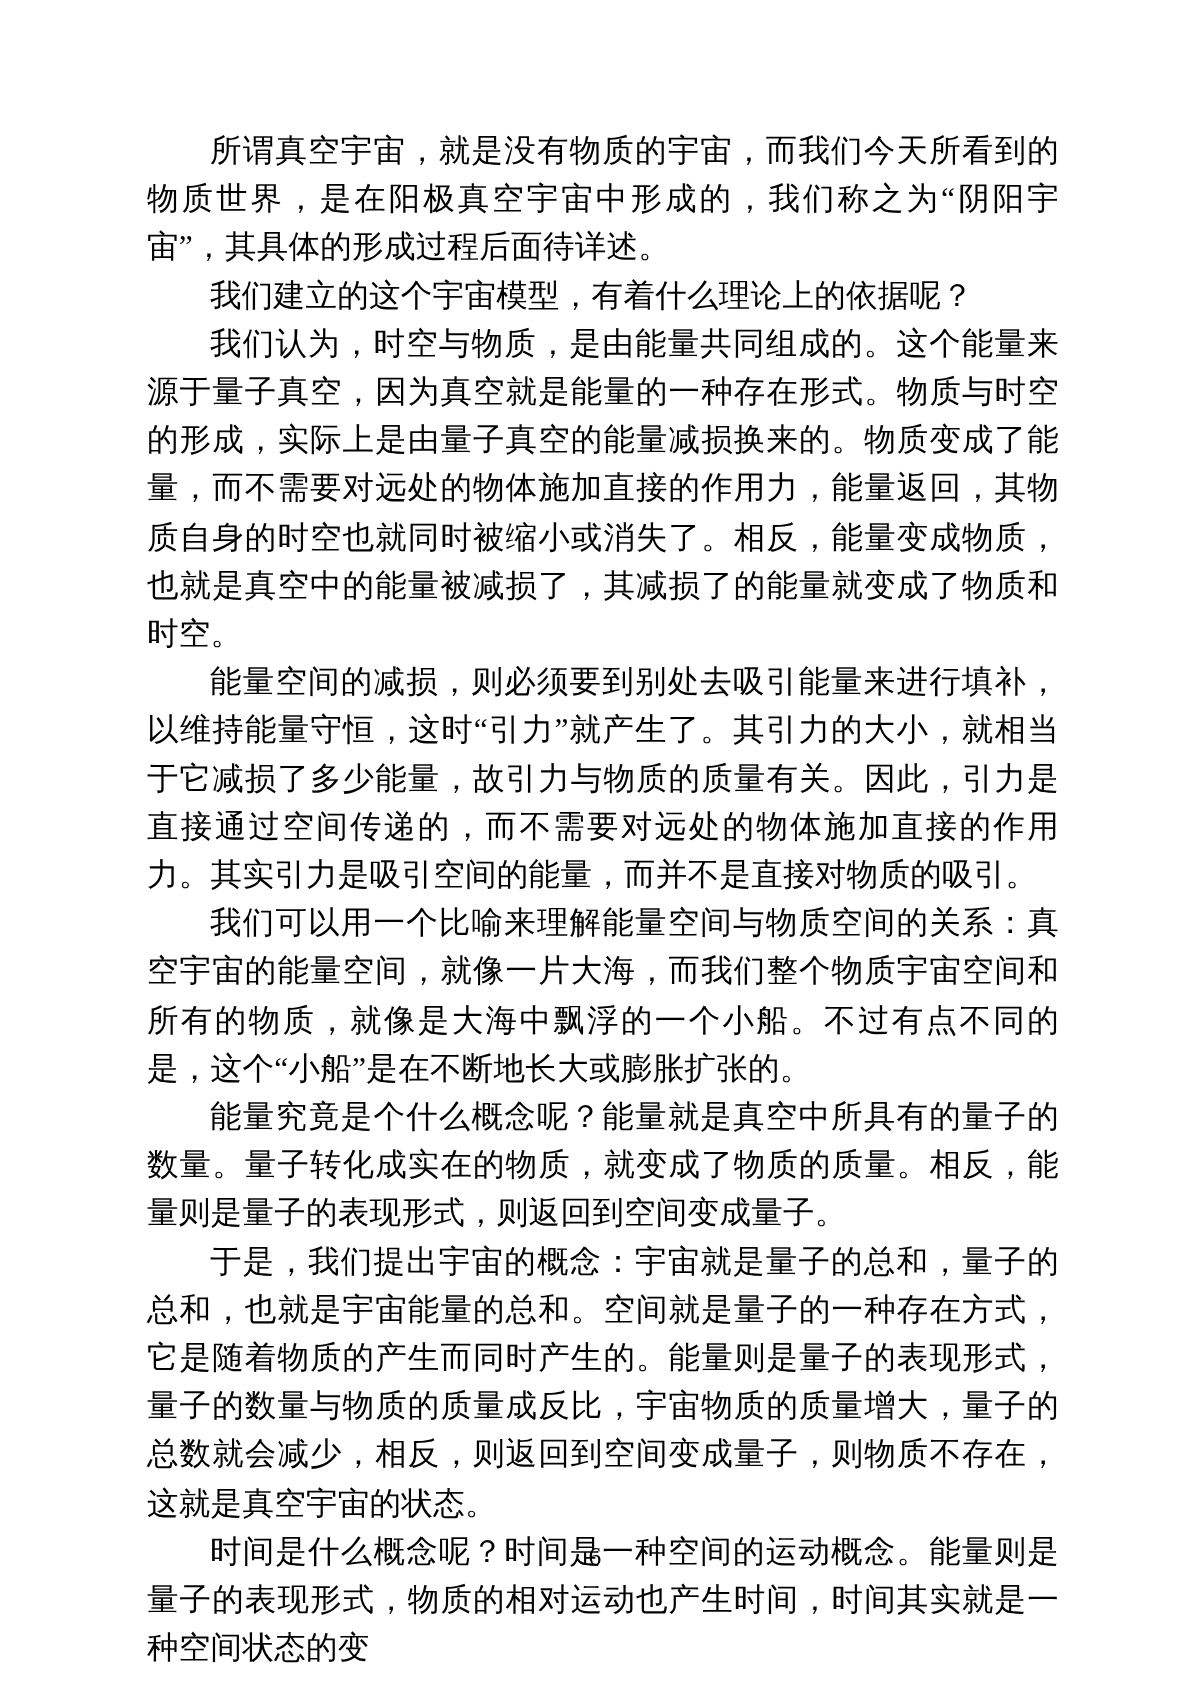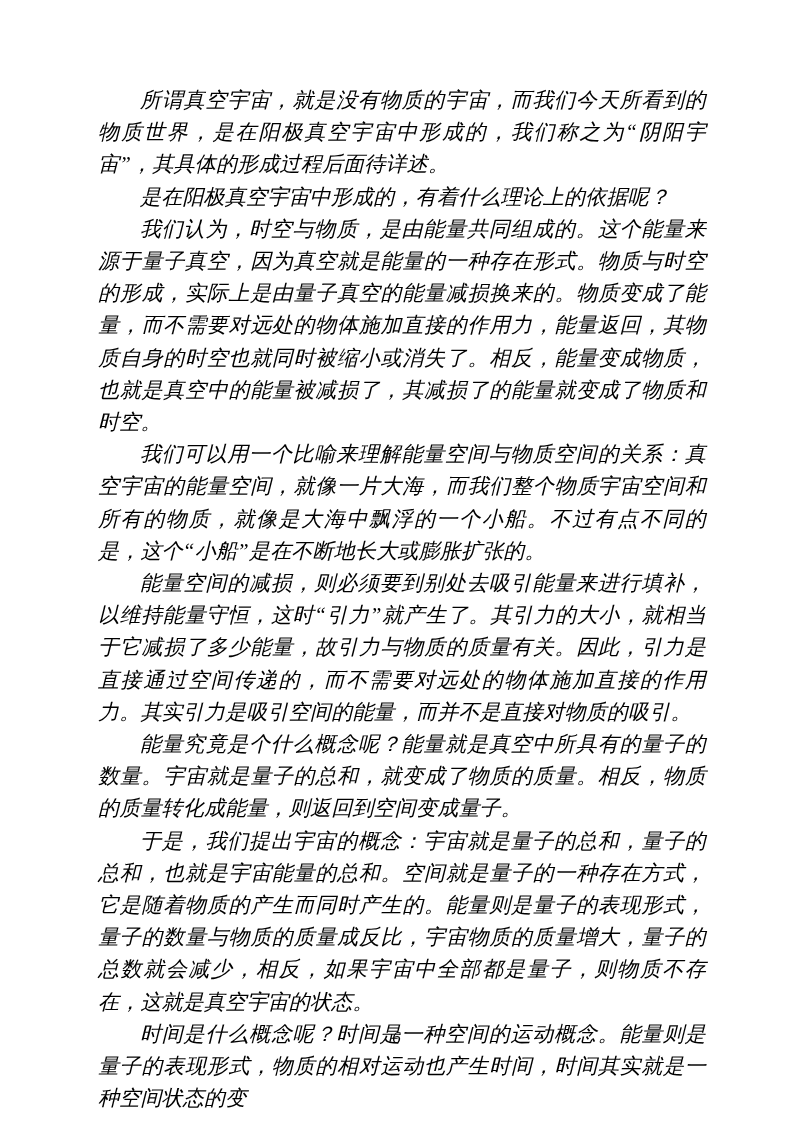--- a/index.html
+++ b/index.html
@@ -8,21 +8,20 @@
     background: #ffffff;
   }
   .page {
     position: relative;
     width: 793px;
     height: 1122px;
     background: #ffffff;
     overflow: hidden;
     font-family: "Liberation Serif", "DejaVu Serif", serif;
     color: #000000;
-    font-style: italic;
   }
   .text-block {
     position: absolute;
     top: 84px;
     left: 98px;
     width: 608px;
   }
   .text-block p {
     margin: 0;
     font-size: 21px;
@@ -44,24 +43,24 @@
     font-size: 17px;
     font-family: "Liberation Serif", "DejaVu Serif", serif;
   }
 </style>
 </head>
 <body>
 
 <div class="page">
   <div class="text-block">
     <p>所谓真空宇宙，就是没有物质的宇宙，而我们今天所看到的物质世界，是在阳极真空宇宙中形成的，我们称之为“阴阳宇宙”，其具体的形成过程后面待详述。</p>
-    <p>是在阳极真空宇宙中形成的，有着什么理论上的依据呢？</p>
+    <p>我们建立的这个宇宙模型，有着什么理论上的依据呢？</p>
     <p>我们认为，时空与物质，是由能量共同组成的。这个能量来源于量子真空，因为真空就是能量的一种存在形式。物质与时空的形成，实际上是由量子真空的能量减损换来的。物质变成了能量，而不需要对远处的物体施加直接的作用力，能量返回，其物质自身的时空也就同时被缩小或消失了。相反，能量变成物质，也就是真空中的能量被减损了，其减损了的能量就变成了物质和时空。</p>
+    <p>能量空间的减损，则必须要到别处去吸引能量来进行填补，以维持能量守恒，这时“引力”就产生了。其引力的大小，就相当于它减损了多少能量，故引力与物质的质量有关。因此，引力是直接通过空间传递的，而不需要对远处的物体施加直接的作用力。其实引力是吸引空间的能量，而并不是直接对物质的吸引。</p>
     <p>我们可以用一个比喻来理解能量空间与物质空间的关系：真空宇宙的能量空间，就像一片大海，而我们整个物质宇宙空间和所有的物质，就像是大海中飘浮的一个小船。不过有点不同的是，这个“小船”是在不断地长大或膨胀扩张的。</p>
-    <p>能量空间的减损，则必须要到别处去吸引能量来进行填补，以维持能量守恒，这时“引力”就产生了。其引力的大小，就相当于它减损了多少能量，故引力与物质的质量有关。因此，引力是直接通过空间传递的，而不需要对远处的物体施加直接的作用力。其实引力是吸引空间的能量，而并不是直接对物质的吸引。</p>
-    <p>能量究竟是个什么概念呢？能量就是真空中所具有的量子的数量。宇宙就是量子的总和，就变成了物质的质量。相反，物质的质量转化成能量，则返回到空间变成量子。</p>
-    <p>于是，我们提出宇宙的概念：宇宙就是量子的总和，量子的总和，也就是宇宙能量的总和。空间就是量子的一种存在方式，它是随着物质的产生而同时产生的。能量则是量子的表现形式，量子的数量与物质的质量成反比，宇宙物质的质量增大，量子的总数就会减少，相反，如果宇宙中全部都是量子，则物质不存在，这就是真空宇宙的状态。</p>
+    <p>能量究竟是个什么概念呢？能量就是真空中所具有的量子的数量。量子转化成实在的物质，就变成了物质的质量。相反，能量则是量子的表现形式，则返回到空间变成量子。</p>
+    <p>于是，我们提出宇宙的概念：宇宙就是量子的总和，量子的总和，也就是宇宙能量的总和。空间就是量子的一种存在方式，它是随着物质的产生而同时产生的。能量则是量子的表现形式，量子的数量与物质的质量成反比，宇宙物质的质量增大，量子的总数就会减少，相反，则返回到空间变成量子，则物质不存在，这就是真空宇宙的状态。</p>
     <p>时间是什么概念呢？时间是一种空间的运动概念。能量则是量子的表现形式，物质的相对运动也产生时间，时间其实就是一种空间状态的变</p>
   </div>
   <div class="page-footer">
     <span class="page-number">6</span>
   </div>
 </div>
 
 </body></html>

